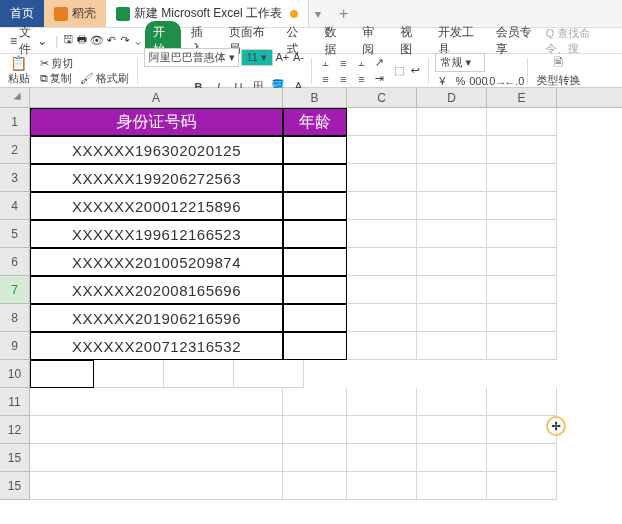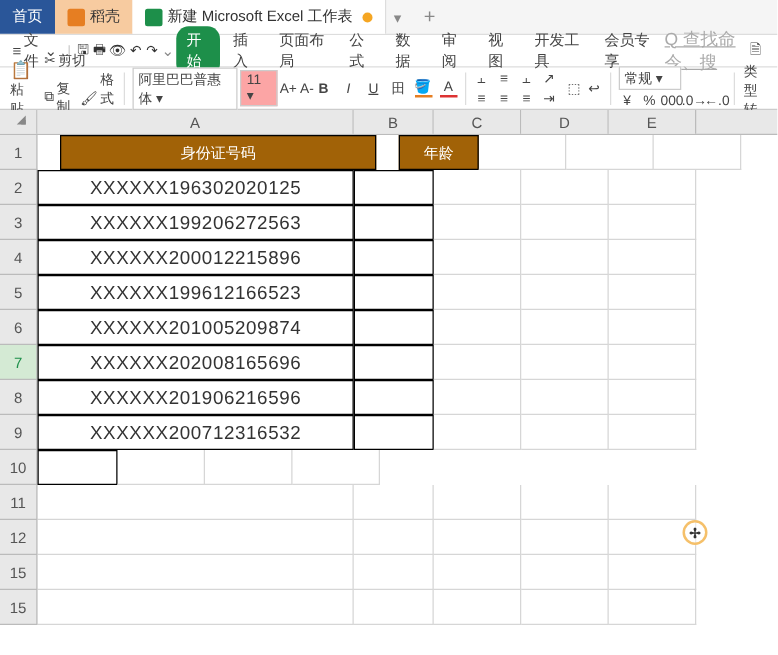--- a/index.html
+++ b/index.html
@@ -14,30 +14,30 @@
 .tab-icon-docker { width: 14px; height: 14px; background: #e67e22; border-radius: 2px; }
 .tab-icon-excel { width: 14px; height: 14px; background: #1d8f4a; border-radius: 2px; }
 .tab-dot { width: 8px; height: 8px; border-radius: 50%; background: #f5a623; margin-left: 4px; }
 .tab-plus { padding: 0 12px; color: #888; font-size: 16px; display: flex; align-items: center; }
 
 
 .ribbon-tabs { height: 26px; display: flex; align-items: center; padding: 0 6px; gap: 2px; border-bottom: 1px solid #ddd; }
 .menu-btn { display: flex; align-items: center; gap: 2px; padding: 2px 4px; color: #444; }
 .rt { padding: 3px 8px; font-size: 12px; color: #444; }
 .rt.active { background: #1d8f4a; color: #fff; border-radius: 10px; }
-.search-box { margin-left: auto; color: #aaa; font-size: 14px; padding-right: 6px; text-decoration: underline; }
+.search-box { margin-left: auto; color: #aaa; font-size: 11px; padding-right: 6px; }
 
 
 .toolbar { height: 34px; display: flex; align-items: center; padding: 2px 6px; gap: 6px; border-bottom: 1px solid #ccc; font-size: 11px; color: #444; }
 .tb-group { display: flex; align-items: center; gap: 4px; }
 .tb-btn { display: flex; flex-direction: column; align-items: center; font-size: 11px; padding: 0 2px; }
 .tb-mini { display: flex; align-items: center; gap: 2px; padding: 0 2px; }
 .sep { width: 1px; height: 26px; background: #ddd; }
 .font-select { border: 1px solid #ccc; padding: 1px 4px; font-size: 11px; background: #fff; min-width: 80px; }
-.size-select { border: 1px solid #ccc; padding: 1px 4px; font-size: 11px; background: #fca5a5; width: 32px; }
+.size-select { border: 1px solid #ccc; padding: 1px 4px; font-size: 11px; background: #14b8a6; width: 32px; }
 .icon-box { width: 14px; height: 14px; display: inline-flex; align-items: center; justify-content: center; font-size: 11px; }
 .color-underline { border-bottom: 2px solid #e67e22; }
 .color-underline-red { border-bottom: 2px solid #d33; }
 
 
 .sheet { position: relative; }
 .col-headers { display: flex; height: 20px; background: #e8e8e8; border-bottom: 1px solid #bbb; }
 .corner { width: 30px; border-right: 1px solid #bbb; background: #e8e8e8; display:flex; align-items:center; justify-content:center; }
 .corner::after { content:''; border-left: 6px solid transparent; border-top: 6px solid transparent; border-right: 6px solid #888; border-bottom: 6px solid #888; transform: translate(2px,-2px) scale(0.6); }
 .ch { border-right: 1px solid #bbb; display: flex; align-items: center; justify-content: center; color: #555; background: #e8e8e8; }
@@ -50,21 +50,21 @@
 .rows { }
 .row { display: flex; height: 28px; }
 .rh { width: 30px; background: #e8e8e8; border-right: 1px solid #bbb; border-bottom: 1px solid #bbb; display: flex; align-items: center; justify-content: center; color: #555; font-size: 12px; }
 .cell { border-right: 1px solid #d6d6d6; border-bottom: 1px solid #d6d6d6; display: flex; align-items: center; padding: 0 4px; font-size: 14px; }
 .cell.A { width: 253px; justify-content: center; }
 .cell.B { width: 64px; justify-content: center; }
 .cell.C { width: 70px; }
 .cell.D { width: 70px; }
 .cell.E { width: 70px; }
 
-.row.hdr .cell.A, .row.hdr .cell.B { background: #a16207; color: #fff; font-size: 12px; border: 1px solid #000; margin-left: 18px; }
+.row.hdr .cell.A, .row.hdr .cell.B { background: #a21caf; color: #fff; font-size: 16px; border: 1px solid #000; }
 .row.data .cell.A, .row.data .cell.B { border: 1px solid #000; font-size: 15px; }
 .row.data .cell.A { letter-spacing: 0.5px; }
 
 
 .cursor-marker { position: absolute; width: 20px; height: 20px; border: 2px solid #f5c06a; border-radius: 50%; display: flex; align-items: center; justify-content: center; font-size: 10px; color: #333; background: rgba(255,255,255,0.5); }
 .plus-cursor { font-size: 11px; font-weight: bold; }
 
 
 .row.active .rh { background: #d4ead4; color: #1d8f4a; }
 .row.active { box-shadow: inset 2px 0 0 #1d8f4a; }
@@ -132,21 +132,21 @@
           <span>⧉</span>
           <span>复制</span>
         </div>
       <div class="tb-mini">
           <span>🖌</span>
           <span>格式刷</span>
         </div>
     </div>
   </div>
   <div class="sep"></div>
-  <div class="tb-group" style="gap:0;align-items:center">
+  <div class="tb-group" style="flex-direction:column;gap:13px;align-items:flex-end">
     <div style="display:flex;gap:2px;align-items:center">
       <div class="font-select"><span>阿里巴巴普惠体</span> ▾</div>
       <div class="size-select"><span>11</span> ▾</div>
       <span class="icon-box">A+</span>
       <span class="icon-box">A-</span>
     </div>
     <div style="display:flex;gap:6px;align-items:center">
       <span class="icon-box" style="font-weight:bold">B</span>
       <span class="icon-box" style="font-style:italic">I</span>
       <span class="icon-box" style="text-decoration:underline">U</span>

